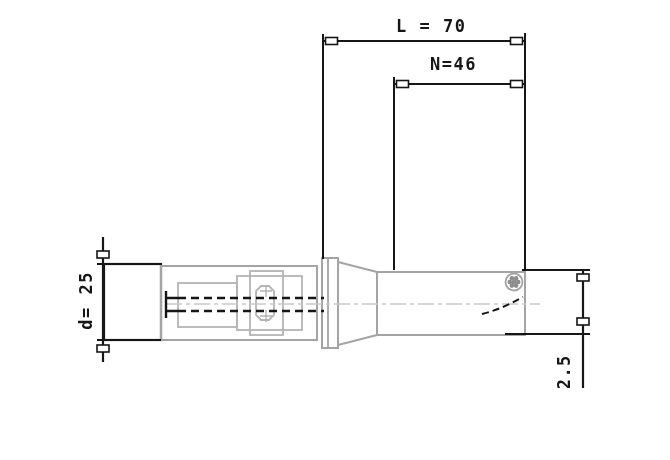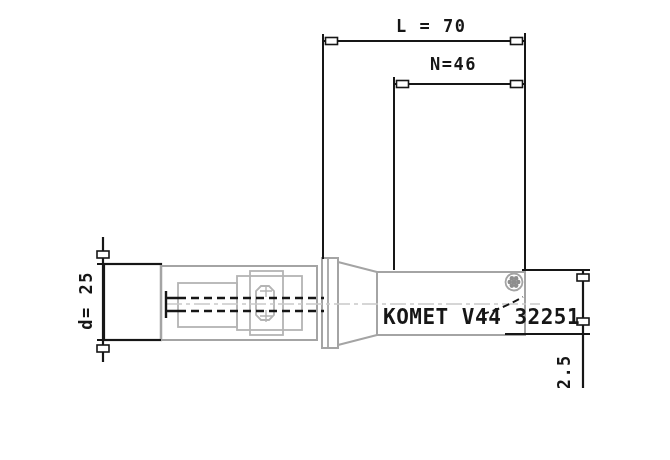--- a/index.html
+++ b/index.html
@@ -111,14 +111,13 @@
   </svg>
 
   <div class="dim-label" style="left:396px; top:17px;">L = 70</div>
 
   <div class="dim-label" style="left:430px; top:55px;">N=46</div>
 
   <div class="dim-label rot" style="left:46px; top:291px; width:80px;">d= 25</div>
 
   <div class="dim-label rot" style="left:514px; top:380px; width:100px;">D=22.5</div>
 
-  <div class="tool-label" style="left:383px; top:307px;">KOMET V44 32251</div>
 </div>
 
 </body></html>

